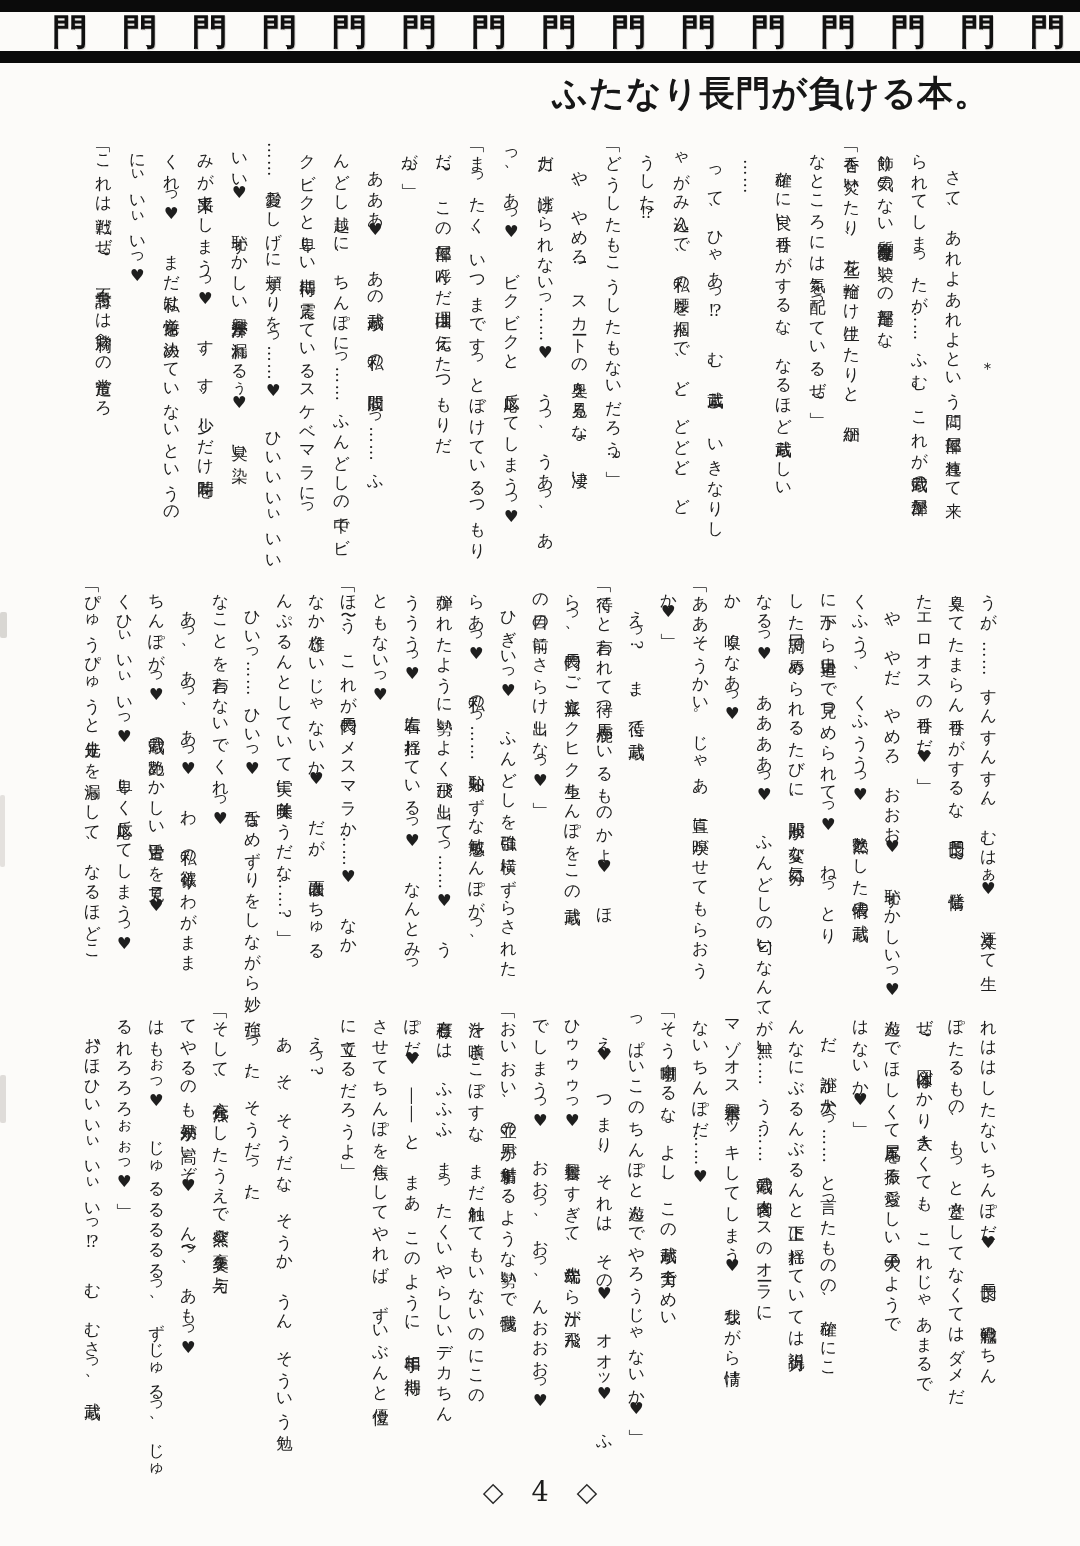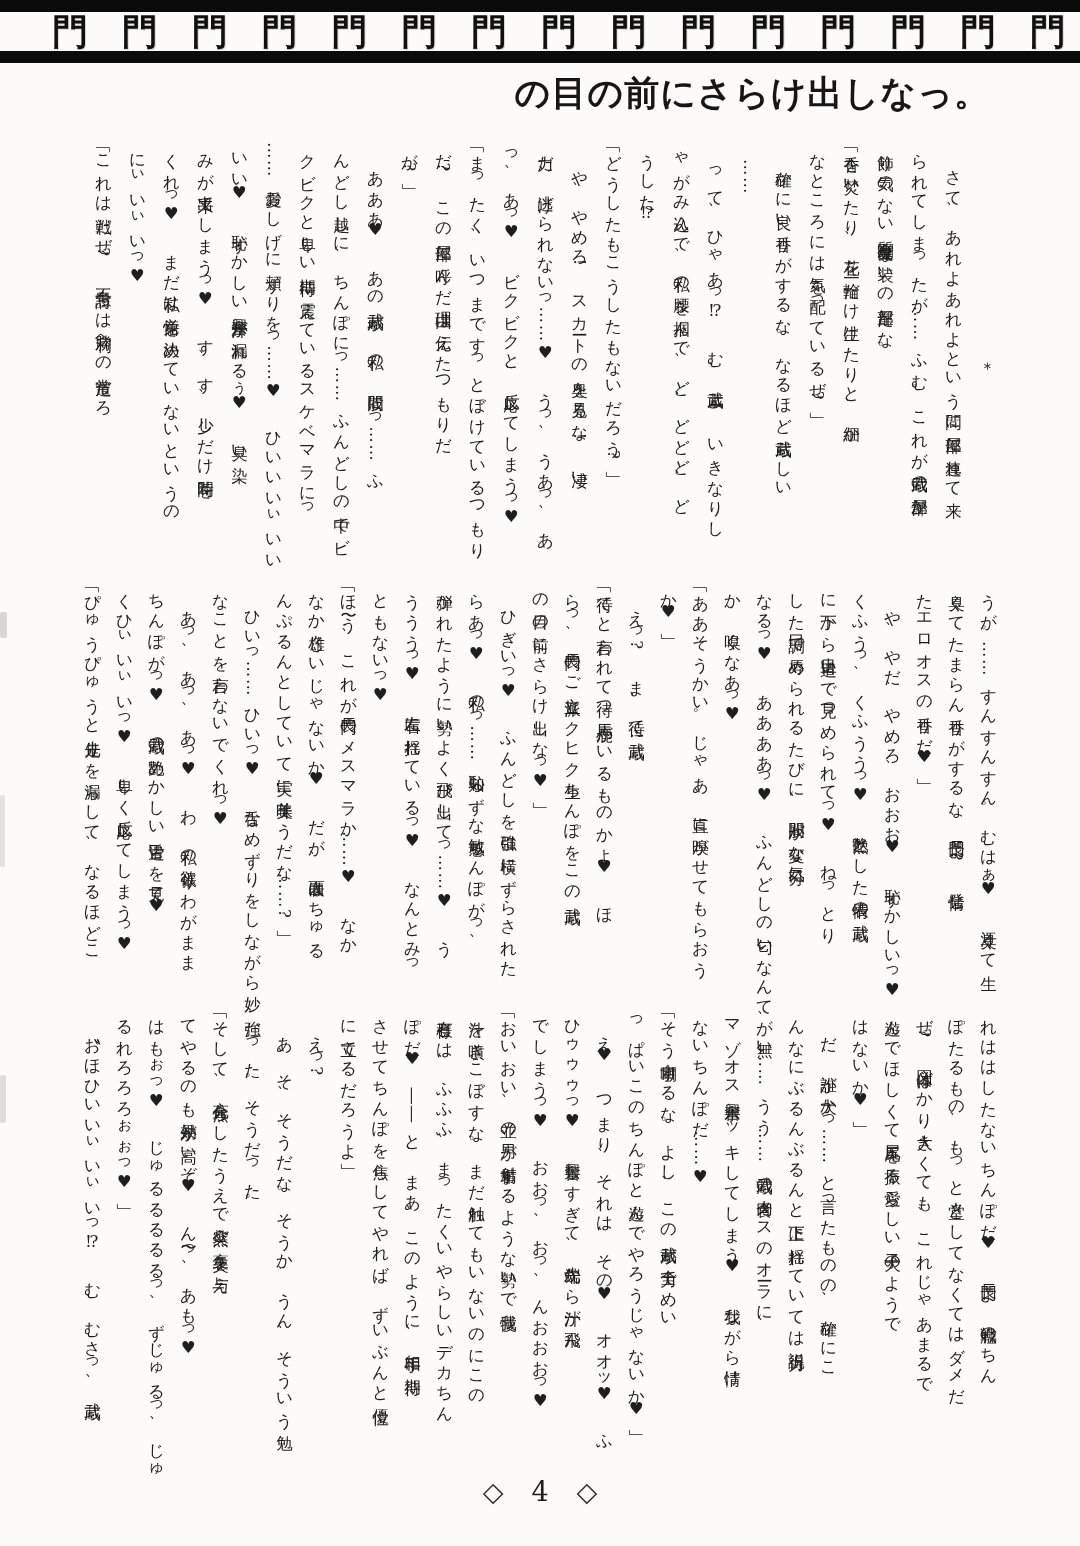--- a/index.html
+++ b/index.html
@@ -73,21 +73,21 @@
       <span class="gate">門</span>
       <span class="gate">門</span>
       <span class="gate">門</span>
       <span class="gate">門</span>
       <span class="gate">門</span>
       <span class="gate">門</span>
     </div>
 
   <div class="bar bar-mid"></div>
 
-  <h1 class="page-title">の目の前にさらけ出しなっ。</h1>
+  <h1 class="page-title">ふたなり長門が負ける本。</h1>
 
   <div class="band" id="band-1">
       <p class="center">＊</p>
       <p class="indent">さて、あれよあれよという間に部屋に連れて来</p>
       <p>られてしまったが……ふむ。これが武蔵の部屋か。</p>
       <p>飾り気のない質実剛健な装いの部屋だな。</p>
       <p>「香を焚いたり、花を一輪だけ生けたりと、細か</p>
       <p>なところには気を配っているぜ?」</p>
       <p class="indent">確かに良い香りがするな。なるほど武蔵らしい</p>
       <p class="indent">……</p>

